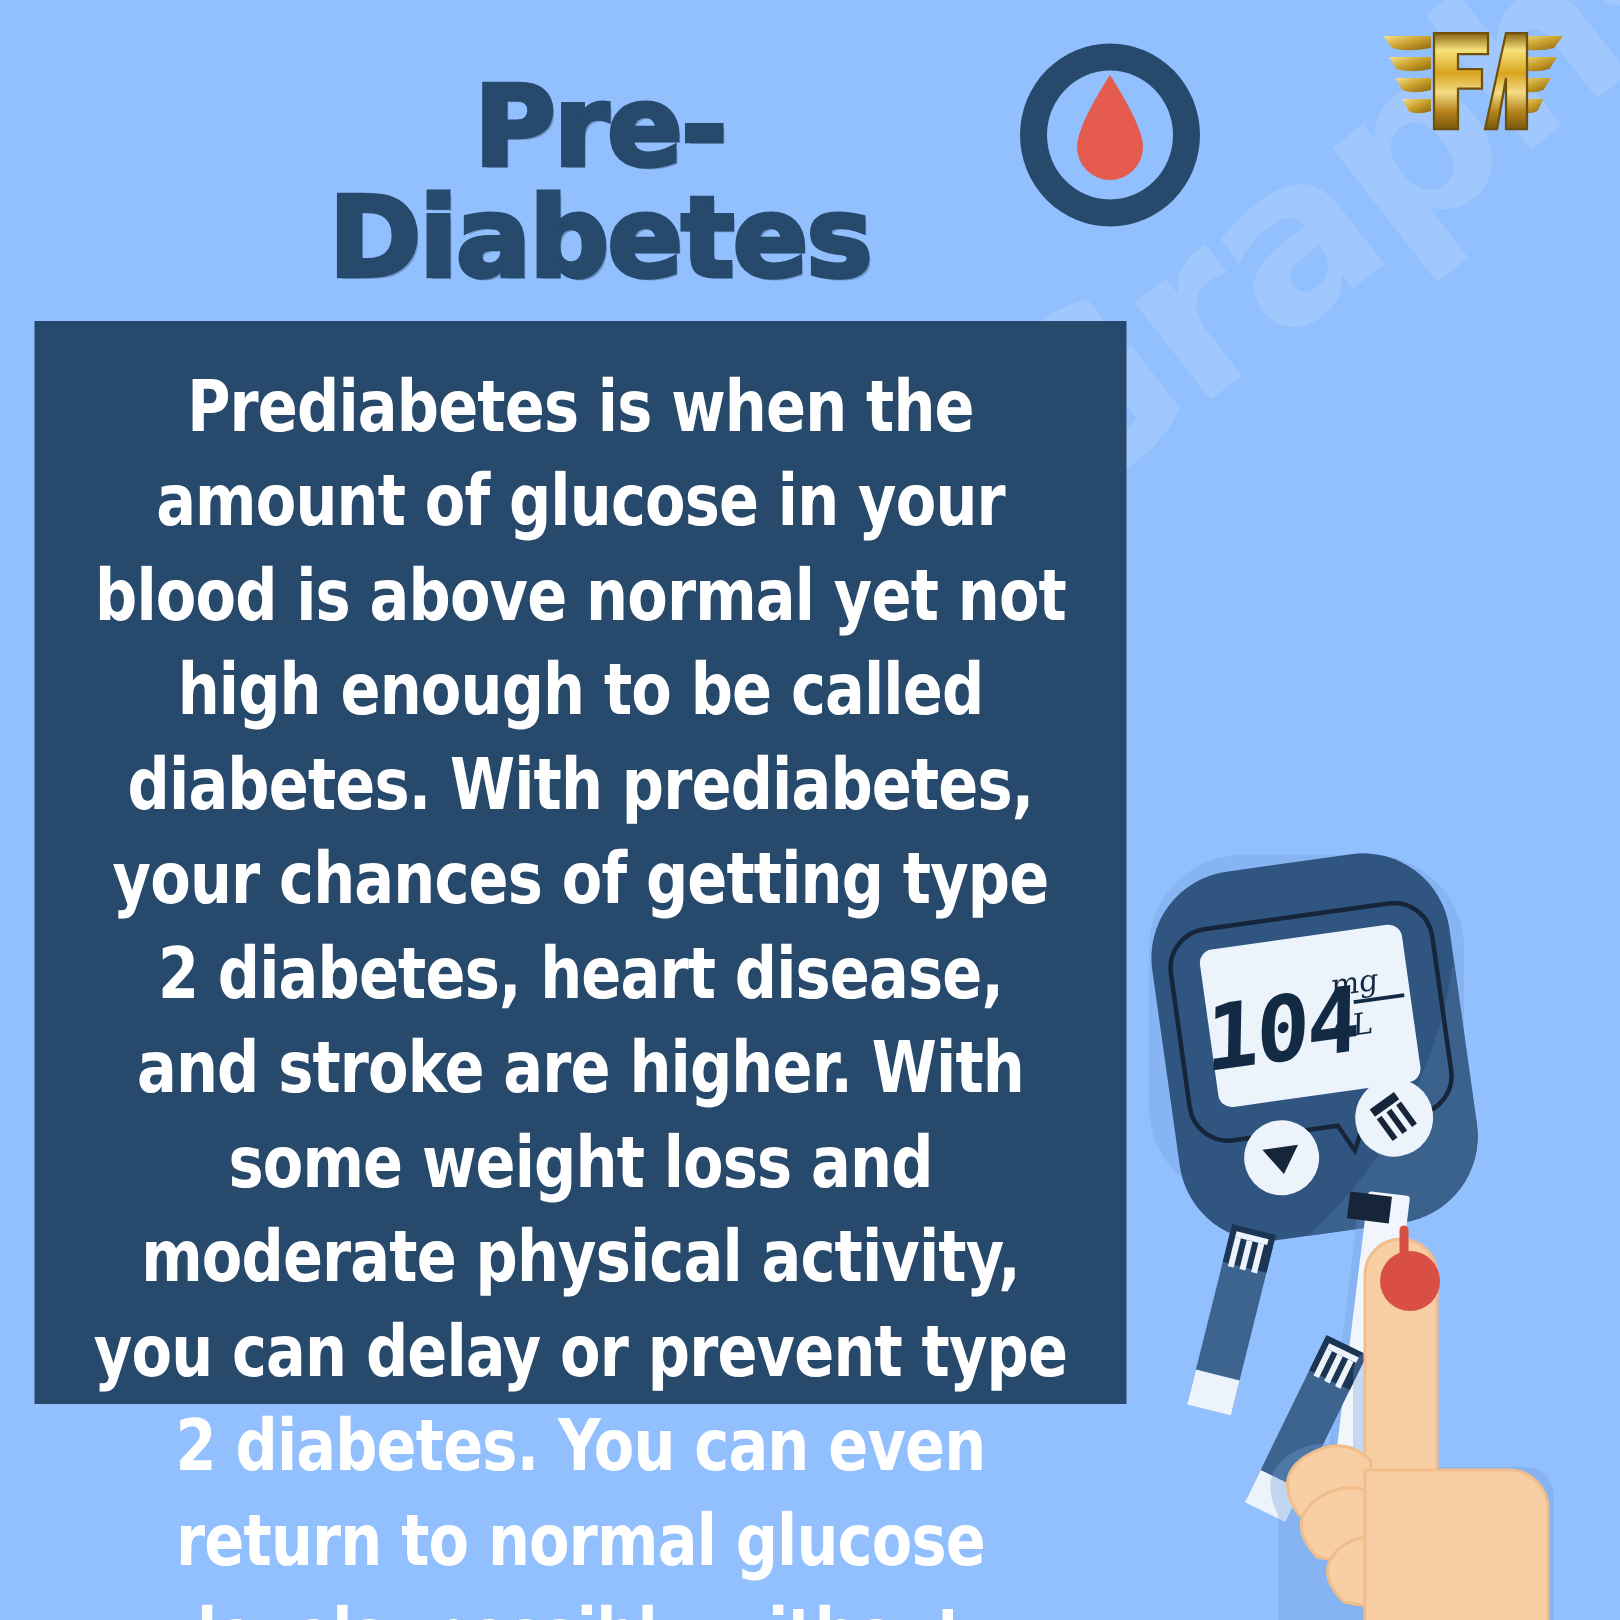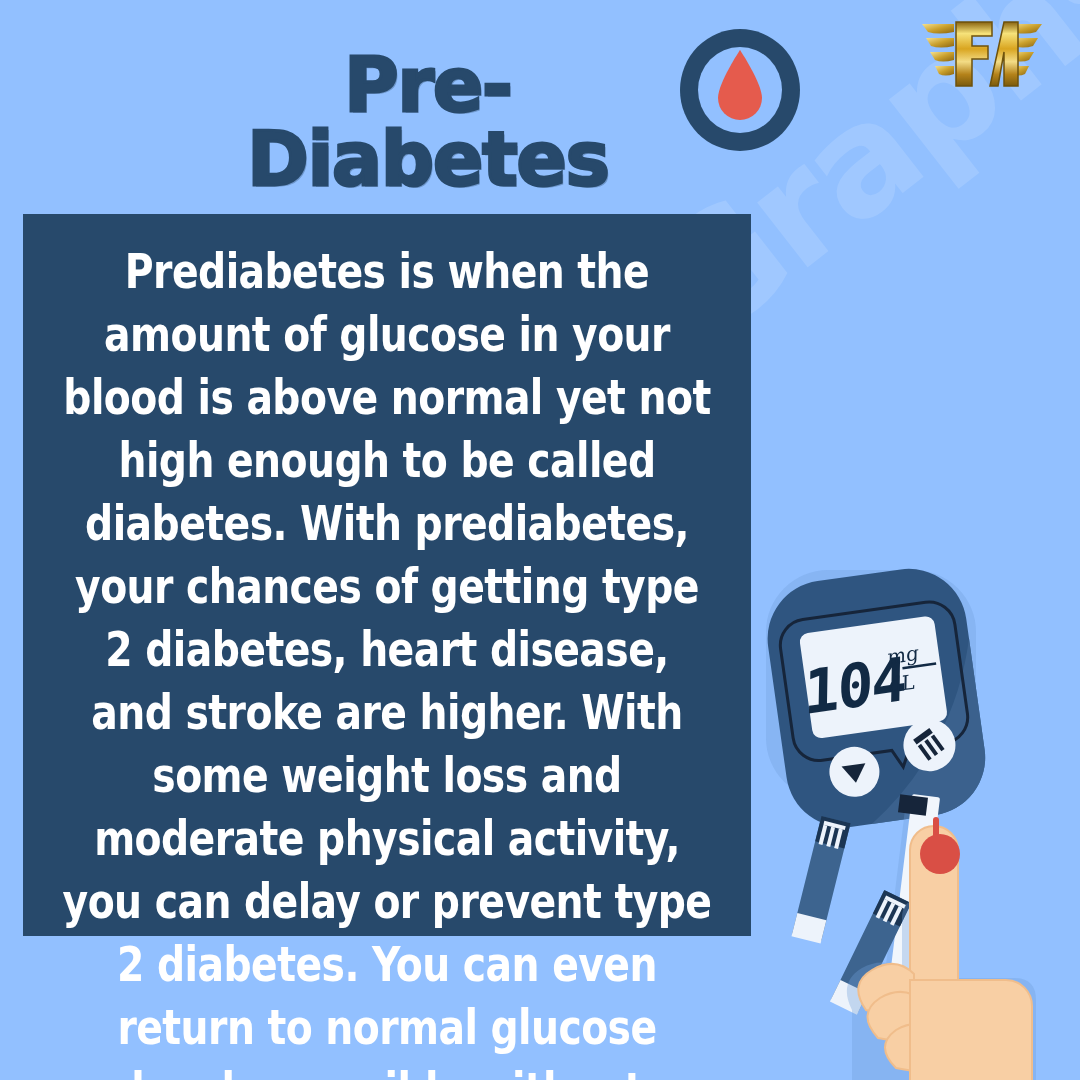--- a/index.html
+++ b/index.html
@@ -27,21 +27,21 @@
     white-space:nowrap;
     pointer-events:none;
     font-family:"DejaVu Sans",sans-serif;
     line-height:1;
   }
 
   
   .header{position:absolute;left:0;top:0;width:1080px;height:190px;}
   .title{
     position:absolute;
-    left:188px;top:48px;
+    left:160px;top:48px;
     width:480px;
     text-align:center;
     font-family:"DejaVu Sans",sans-serif;
     font-weight:700;
     font-size:74px;
     letter-spacing:-1px;
     color:#27496b;
     text-shadow:2px 2px 0 rgba(39,73,107,.35);
     line-height:1;
     -webkit-text-stroke:3px #27496b;

